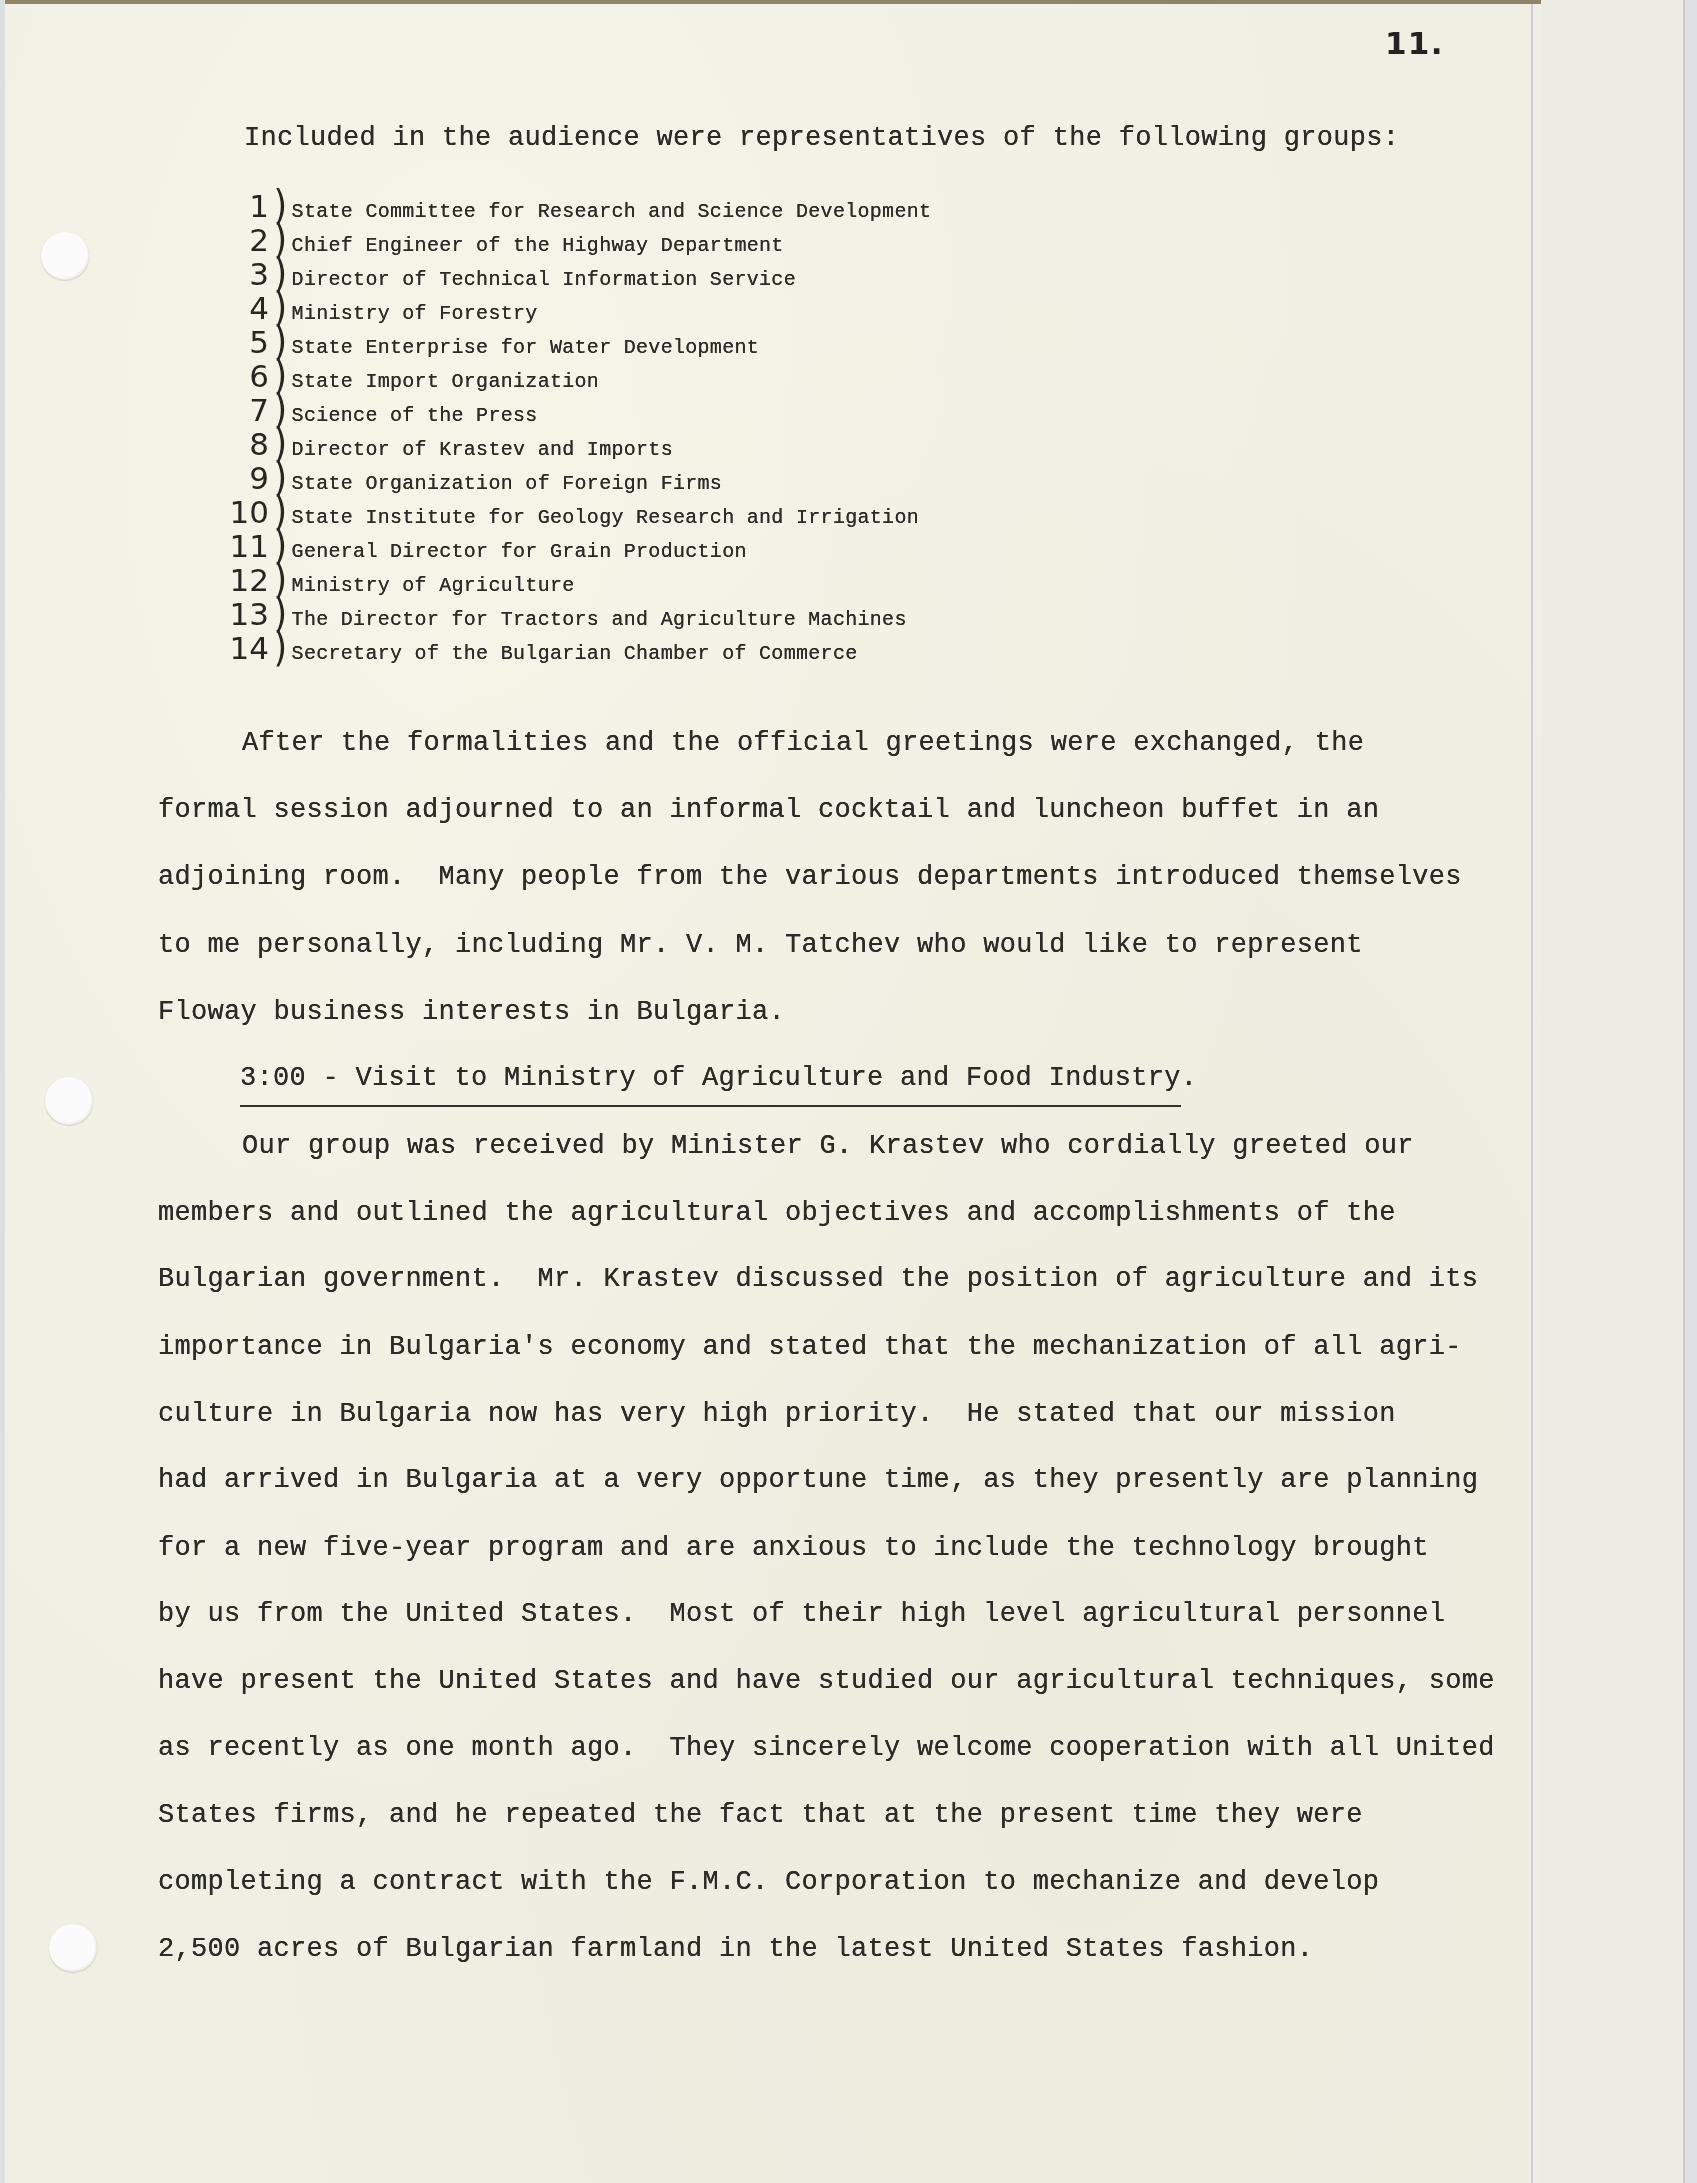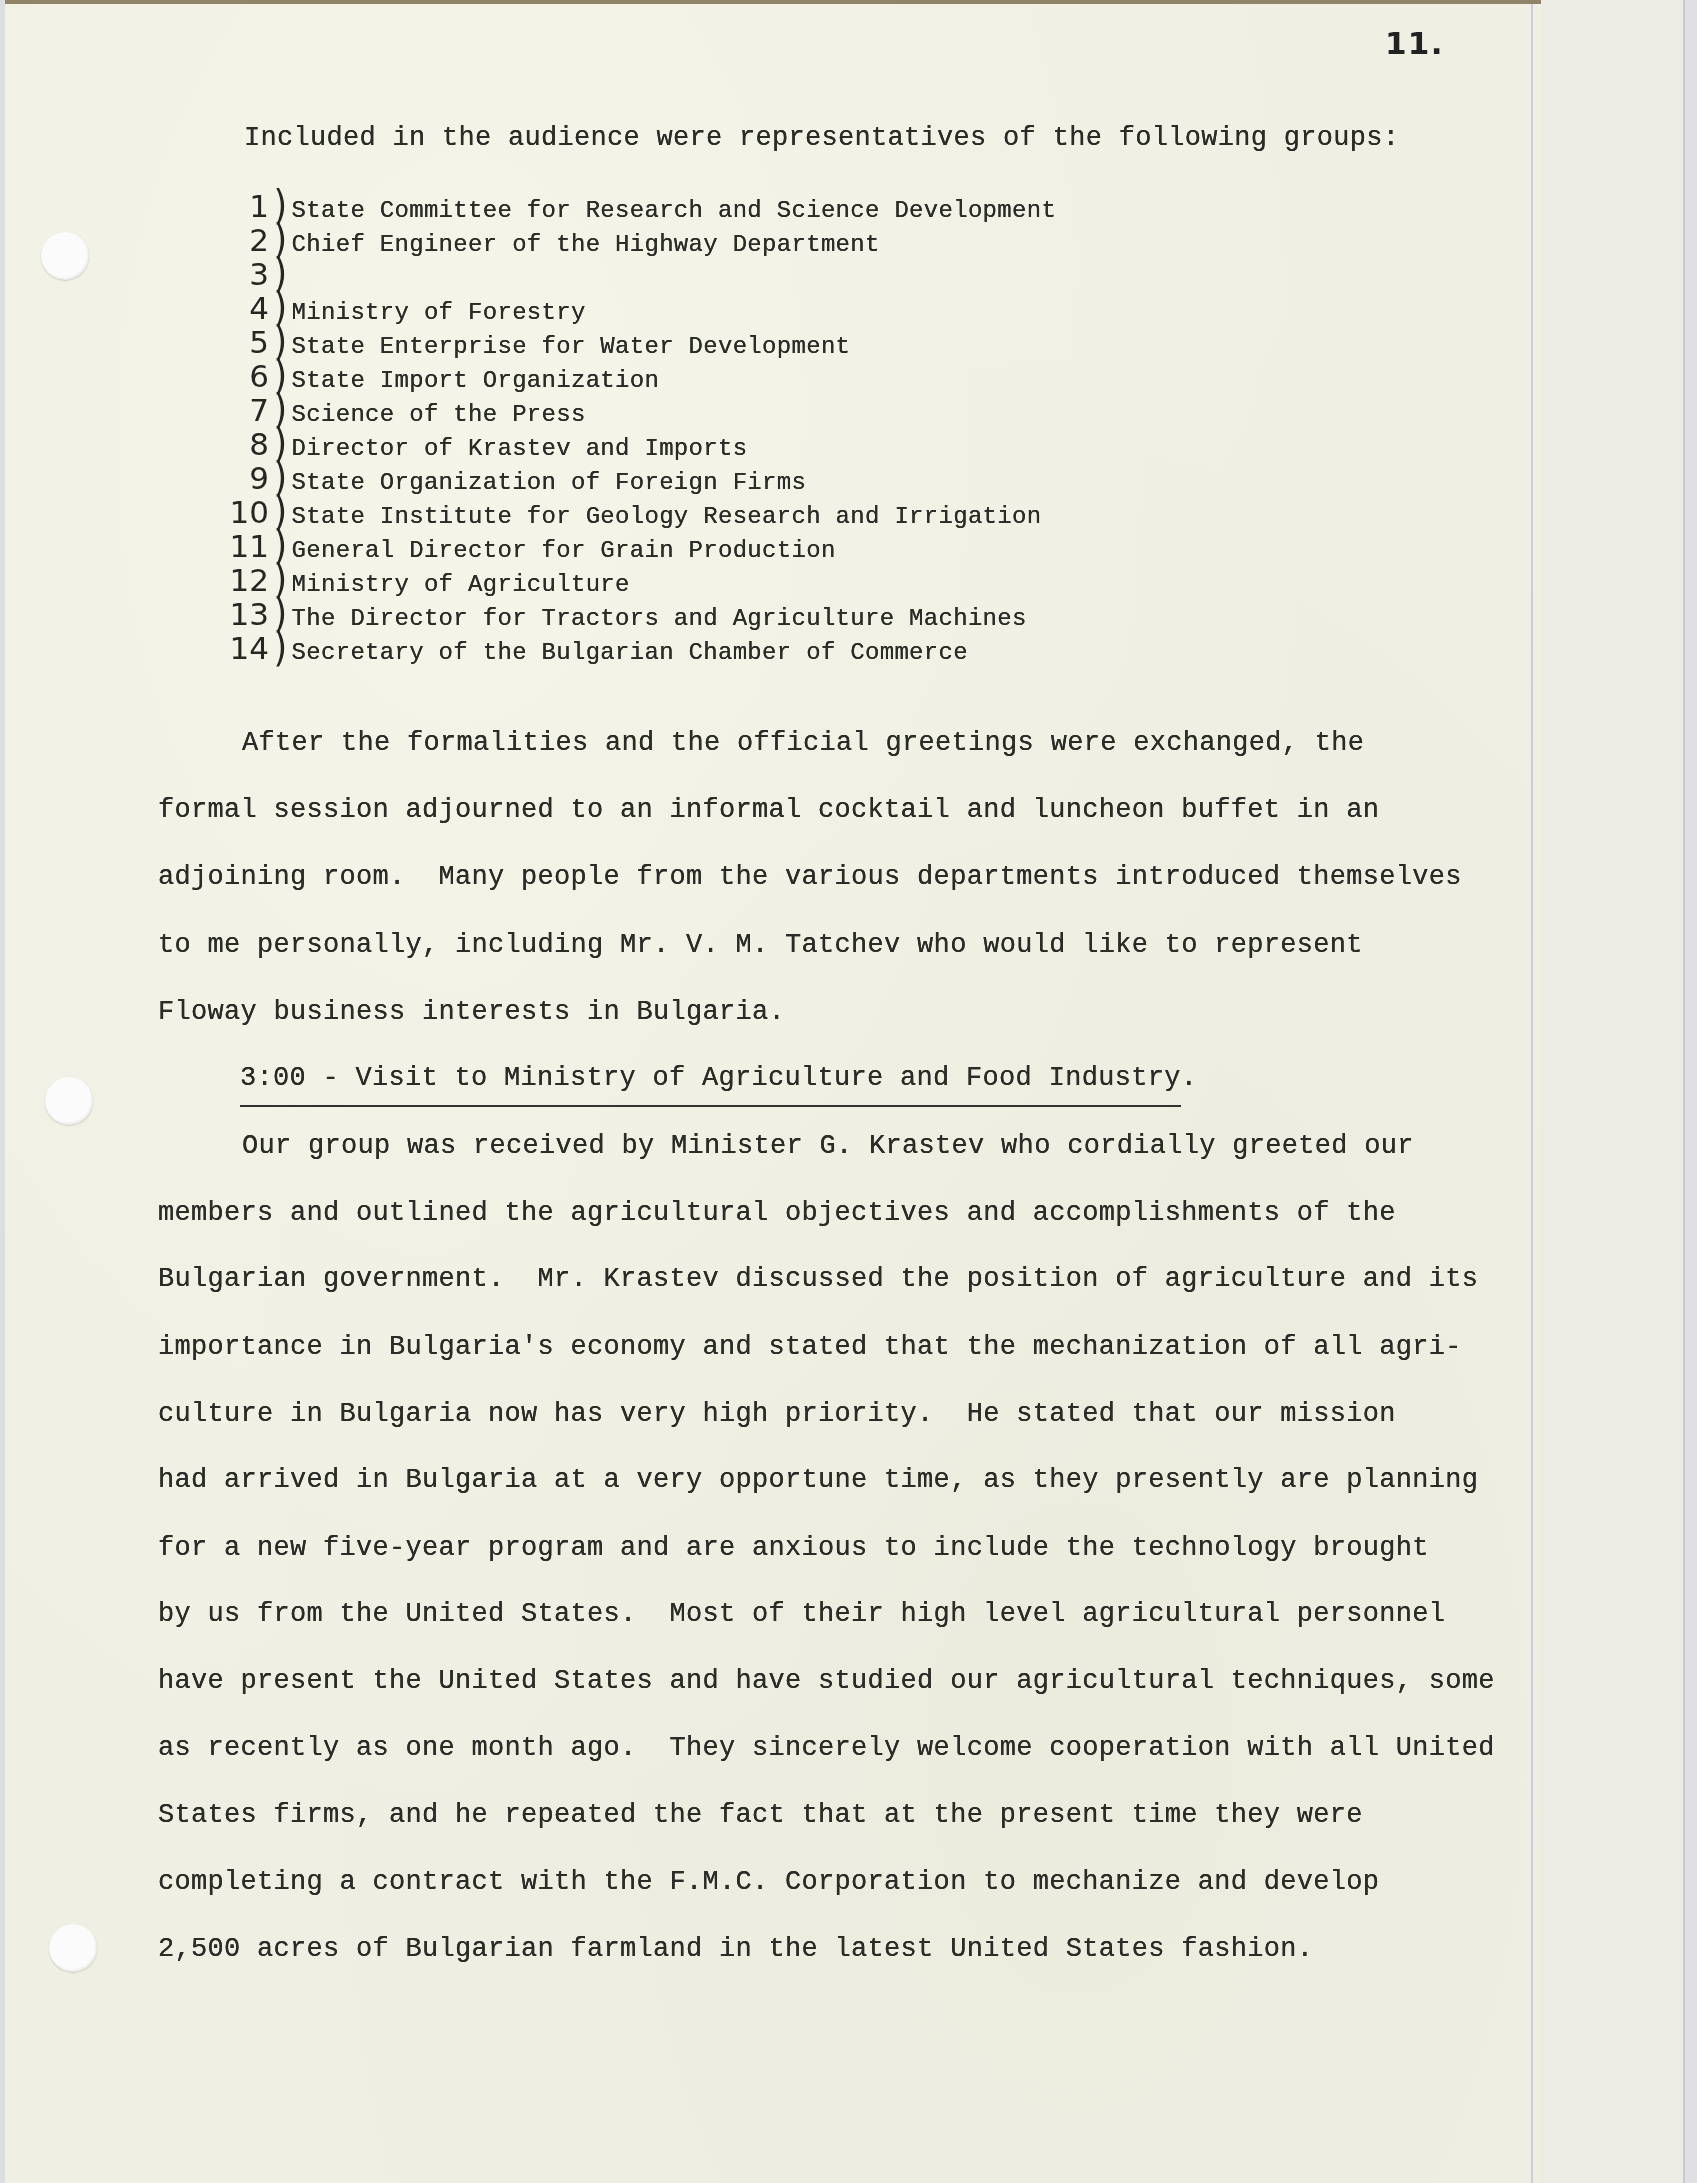--- a/index.html
+++ b/index.html
@@ -112,21 +112,21 @@
       width: 22.6px;
       text-align: center;
       font-family: "DejaVu Sans", "Liberation Sans", sans-serif;
       font-size: 35px;
       line-height: 33px;
       color: #262622;
       transform: scaleY(1.15);
     }
     .list-text {
       font-family: "Liberation Mono", "DejaVu Sans Mono", monospace;
-      font-size: 24px;
+      font-size: 20px;
       line-height: 33px;
       letter-spacing: 0.3px;
       color: #2b2b27;
       text-shadow: 0 0 0.4px #2b2b27;
       white-space: pre;
     }
 
     .para-line {
       position: absolute;
       left: 158px;
@@ -175,20 +175,21 @@
         <span class="list-text">State Committee for Research and Science Development</span>
       </div>
     <div class="list-item">
         <span class="list-num">2</span>
         <span class="list-paren">)</span>
         <span class="list-text">Chief Engineer of the Highway Department</span>
       </div>
     <div class="list-item">
         <span class="list-num">3</span>
         <span class="list-paren">)</span>
+        <span class="list-text">Director of Technical Information Service</span>
       </div>
     <div class="list-item">
         <span class="list-num">4</span>
         <span class="list-paren">)</span>
         <span class="list-text">Ministry of Forestry</span>
       </div>
     <div class="list-item">
         <span class="list-num">5</span>
         <span class="list-paren">)</span>
         <span class="list-text">State Enterprise for Water Development</span>

